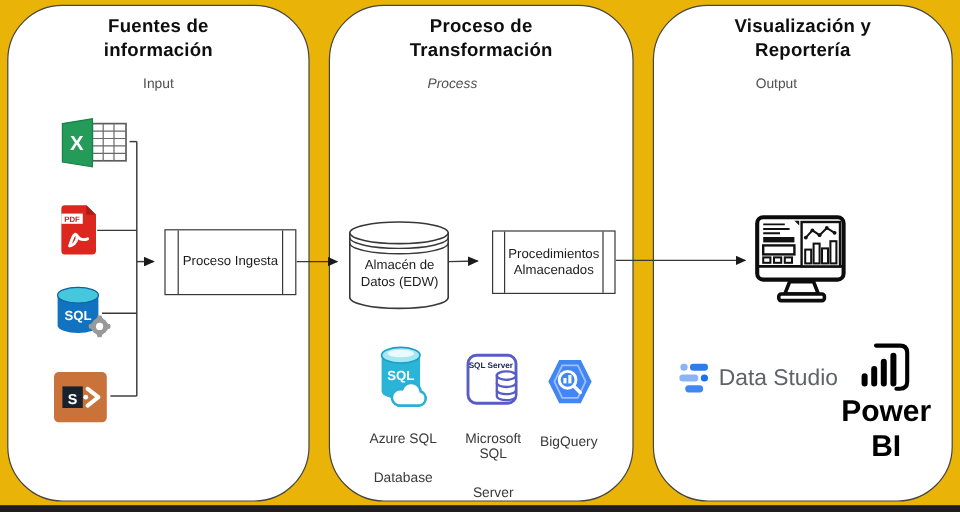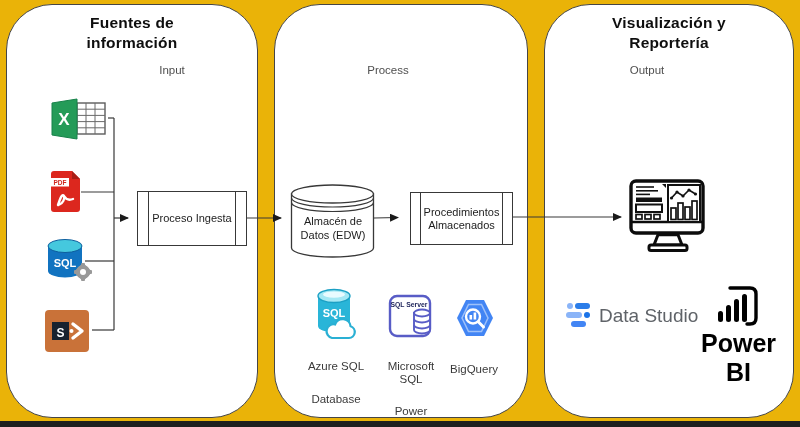--- a/index.html
+++ b/index.html
@@ -44,23 +44,27 @@
 <div id="stage">
 
   <div class="section" style="left:6px;width:252px;"></div>
   <div class="section" style="left:274px;width:254px;"></div>
   <div class="section" style="left:544px;width:250px;"></div>
 
   <div class="section-title" style="left:6px;width:252px;">
     <span>Fuentes de</span>
     <span>información</span>
   </div>
-  <div class="section-subtitle" style="left:6px;width:252px;padding-left:40px;">Input</div>
-
-  <div class="section-subtitle" style="left:285px;width:206px;">Process</div>
+  <div class="section-subtitle" style="left:6px;width:252px;">Input</div>
+
+  <div class="section-title" style="left:274px;width:254px;">
+    <span>Proceso de</span>
+    <span>Transformación</span>
+  </div>
+  <div class="section-subtitle" style="left:274px;width:206px;font-style:italic;">Process</div>
 
   <div class="section-title" style="left:544px;width:250px;">
     <span>Visualización y</span>
     <span>Reportería</span>
   </div>
   <div class="section-subtitle" style="left:544px;width:206px;">Output</div>
 
   <svg class="abs" style="left:0;top:0;" width="800" height="427">
     <defs>
       <marker id="arrow" markerWidth="9" markerHeight="8" refX="8" refY="4" orient="auto" markerUnits="userSpaceOnUse">
@@ -203,21 +207,21 @@
     <text x="21" y="13" font-size="6.8" font-weight="bold" fill="#20265c" text-anchor="middle" font-family="Liberation Sans, sans-serif">SQL Server</text>
     <g stroke="#585cc6" stroke-width="1.9" fill="#ffffff">
       <path d="M26,19 V36 a8,3.5 0 0 0 16,0 V19 Z"></path>
       <path d="M26,25 a8,3.5 0 0 0 16,0" fill="none"></path>
       <path d="M26,31 a8,3.5 0 0 0 16,0" fill="none"></path>
       <ellipse cx="34" cy="19" rx="8" ry="3.5"></ellipse>
     </g>
   </svg>
   <div class="tech-label" style="left:375px;top:340px;width:72px;">
     <span>Microsoft SQL</span>
-    <span>Power</span>
+    <span>Server</span>
   </div>
 
   <svg class="abs" style="left:455px;top:298px;" width="40" height="40">
     <polygon points="11,2 29,2 38,20 29,38 11,38 2,20" fill="#4285f4"></polygon>
     <polygon points="13.5,6.5 26.5,6.5 33,20 26.5,33.5 13.5,33.5 7,20" fill="none" stroke="#9ec1f9" stroke-width="1.5"></polygon>
     <circle cx="18" cy="18.5" r="7" fill="none" stroke="#ffffff" stroke-width="2.4"></circle>
     <line x1="23.5" y1="24" x2="28.5" y2="29" stroke="#ffffff" stroke-width="3" stroke-linecap="round"></line>
     <rect x="14.5" y="17" width="2.6" height="4.5" fill="#ffffff"></rect>
     <rect x="18.6" y="14.5" width="2.6" height="7" fill="#ffffff"></rect>
   </svg>

